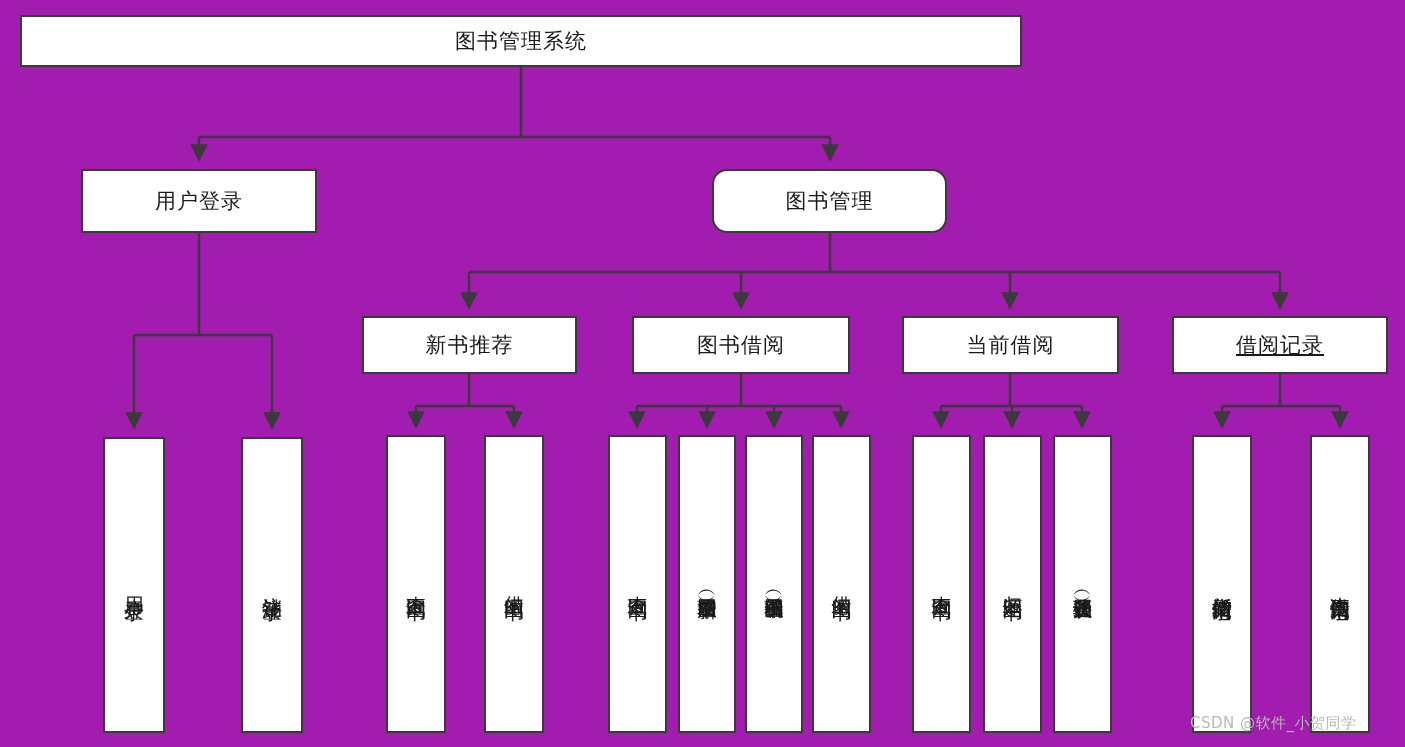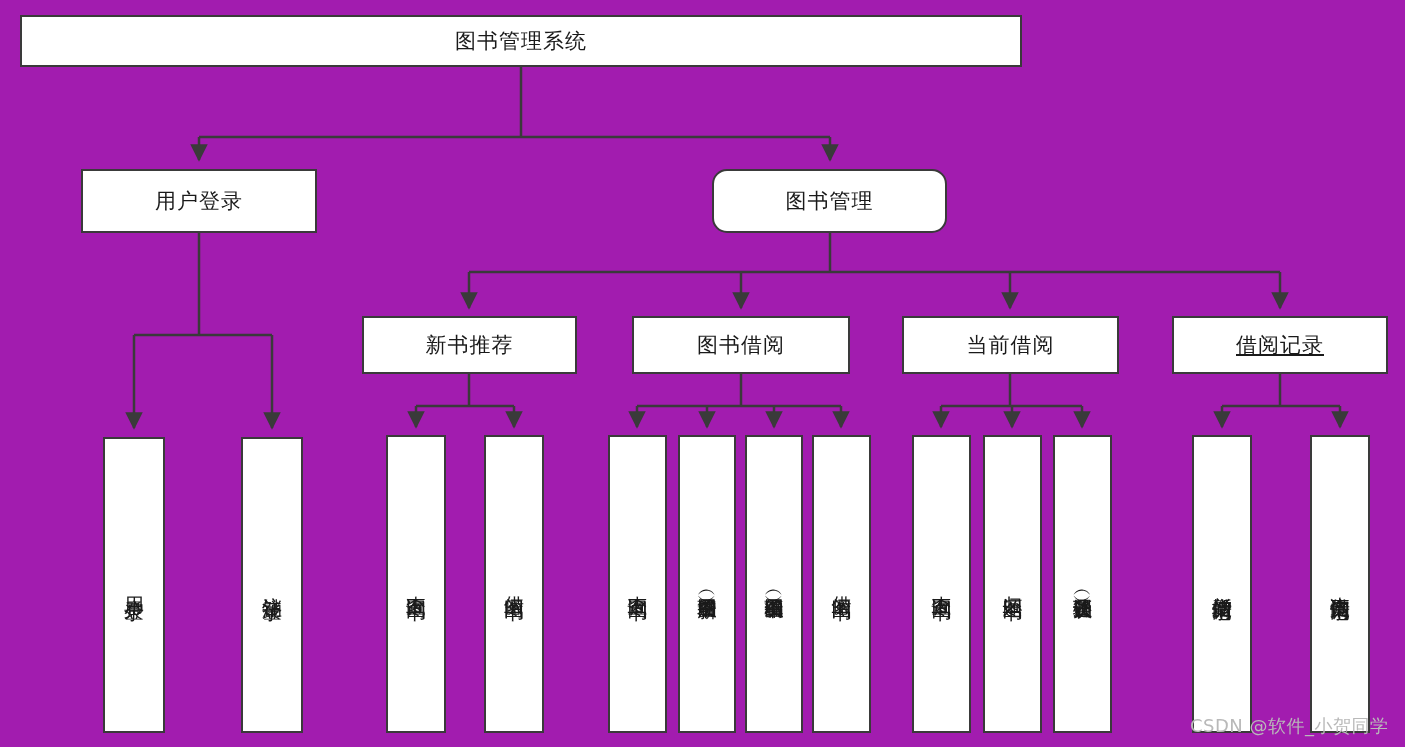--- a/index.html
+++ b/index.html
@@ -49,21 +49,21 @@
     padding-top: 6px;
     padding-bottom: 6px;
   }
   .node.vertical .vlabel {
     writing-mode: vertical-rl;
     text-orientation: upright;
     white-space: nowrap;
   }
   .watermark {
     position: absolute;
-    font-size: 18px;
+    font-size: 15px;
     color: #b9b9b9;
     white-space: nowrap;
     letter-spacing: 0.5px;
   }
 </style>
 </head>
 <body>
 
 <div id="canvas">
 

